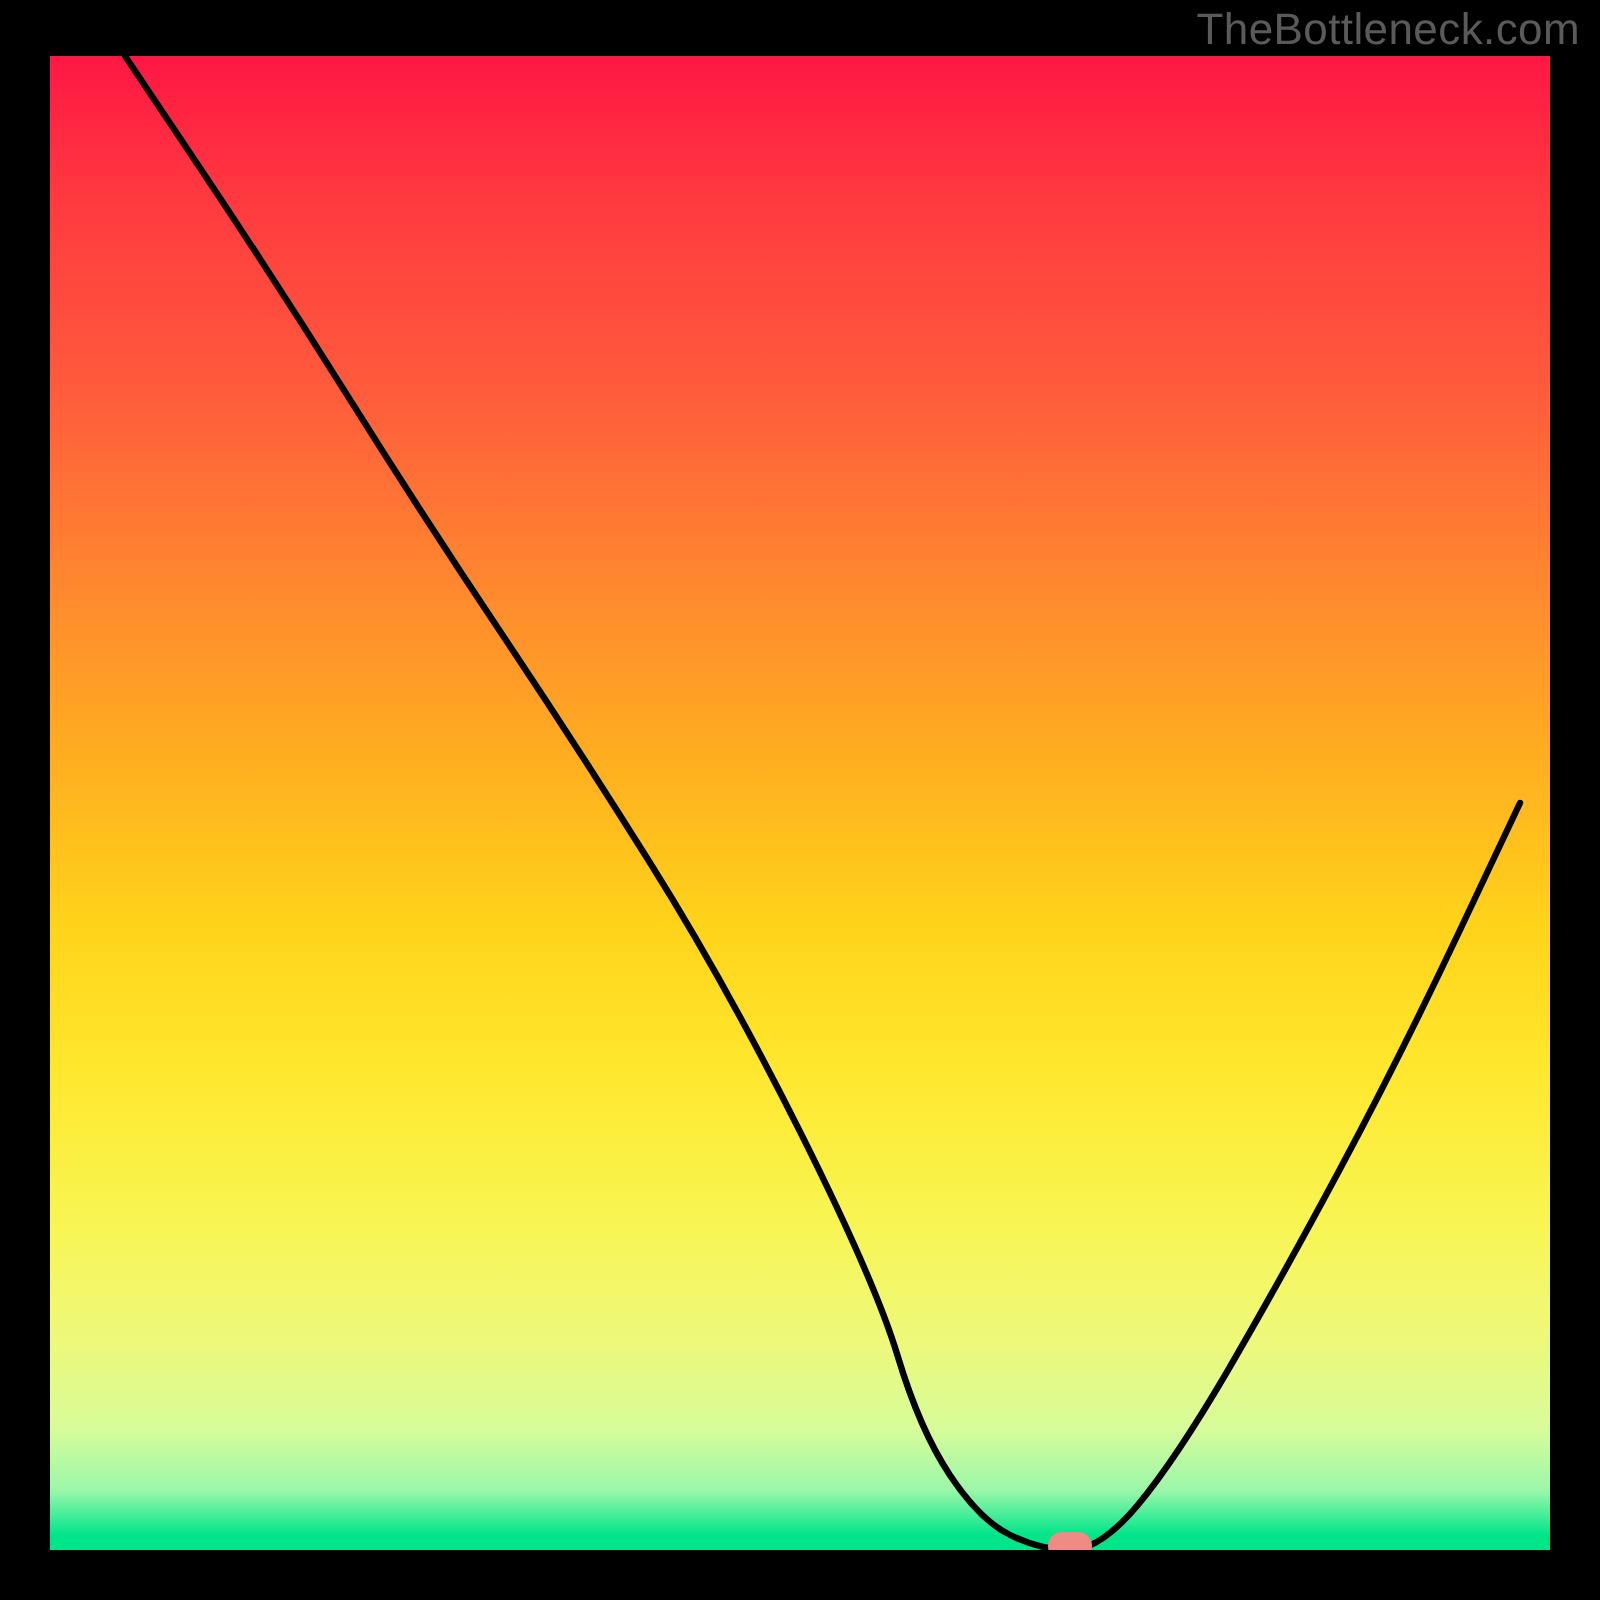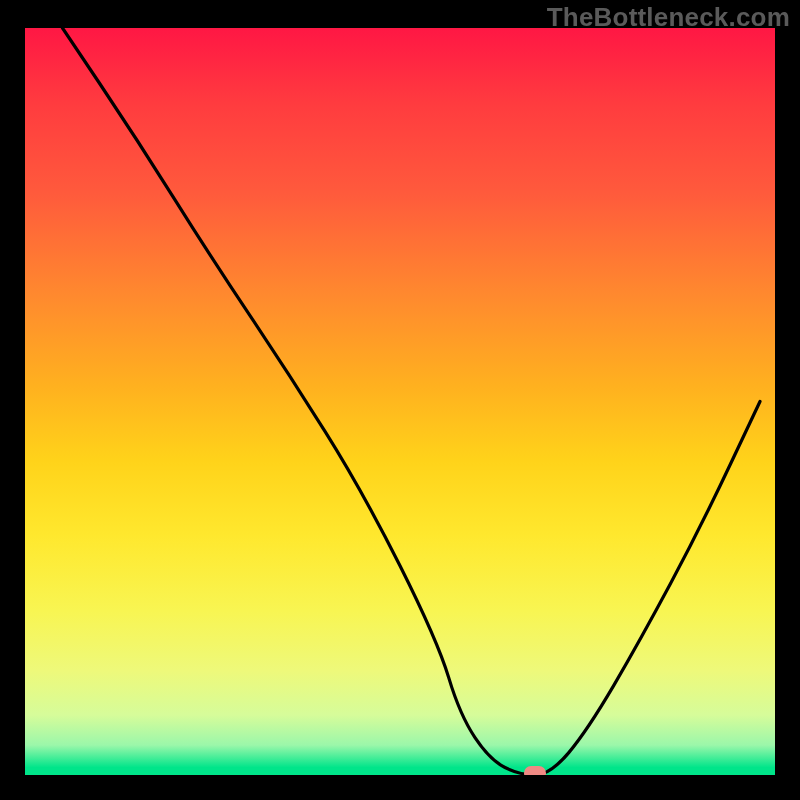--- a/index.html
+++ b/index.html
@@ -15,22 +15,22 @@
     position: relative;
     width: 800px;
     height: 800px;
     background: #000;
   }
   .attribution {
     position: absolute;
     top: 2px;
     right: 10px;
     color: #5a5a5a;
-    font-size: 26px;
-    font-weight: 700;
+    font-size: 22px;
+    font-weight: 400;
     letter-spacing: 0.2px;
     z-index: 20;
   }
   .plot-area {
     position: absolute;
     left: 25px;
     top: 28px;
     width: 750px;
     height: 747px;
     overflow: hidden;

